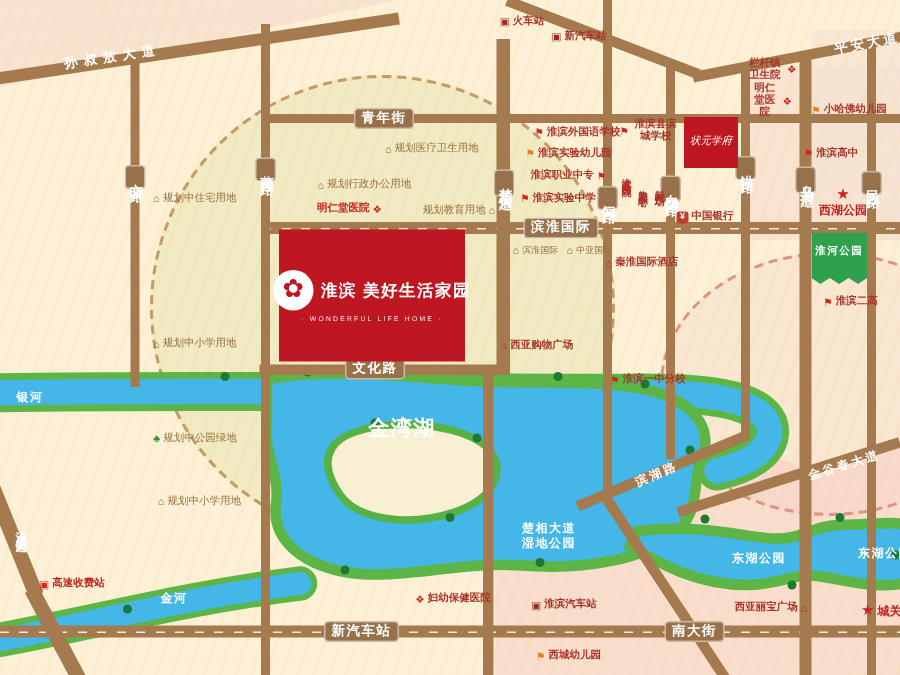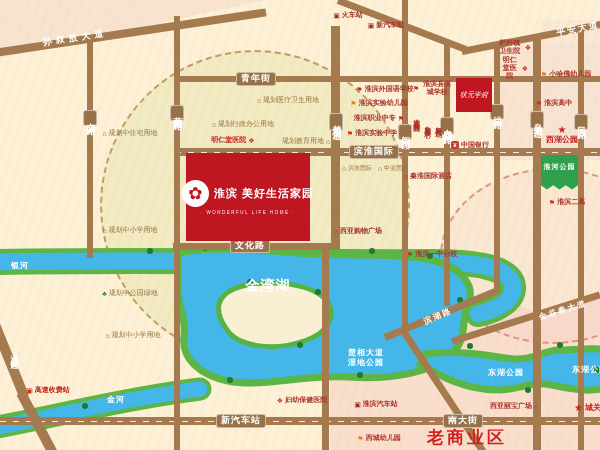--- a/index.html
+++ b/index.html
@@ -149,21 +149,20 @@
           <span>✿</span>
         </div>
       <div class="nm">淮滨 美好生活家园</div>
     </div>
     <div class="en">· WONDERFUL LIFE HOME ·</div>
   </div>
   <div class="zyblk" style="left:456px;top:78px;width:36px;height:34px;">
     <span>状元学府</span>
   </div>
 
-  <div class="dist" style="left:467px;top:437px;">老商业区</div>
 
   <div class="poi" style="left:348px;top:15px;">
     <span class="ic stn">▣</span>
     <span>火车站</span>
     </div>
   <div class="poi" style="left:386px;top:25px;">
     <span class="ic stn">▣</span>
     <span>新汽车站</span>
     </div>
   <div class="poi wrap" style="left:514px;top:47px;width:34px;">

